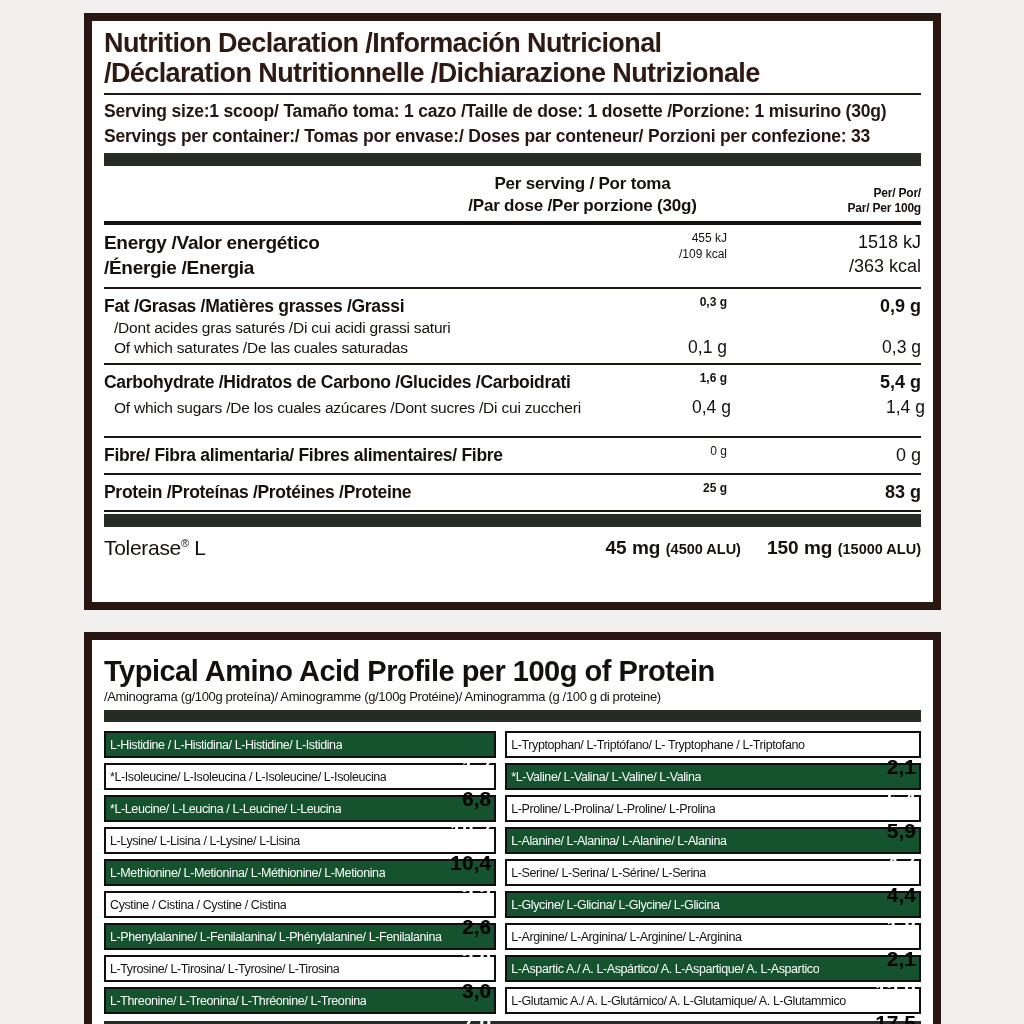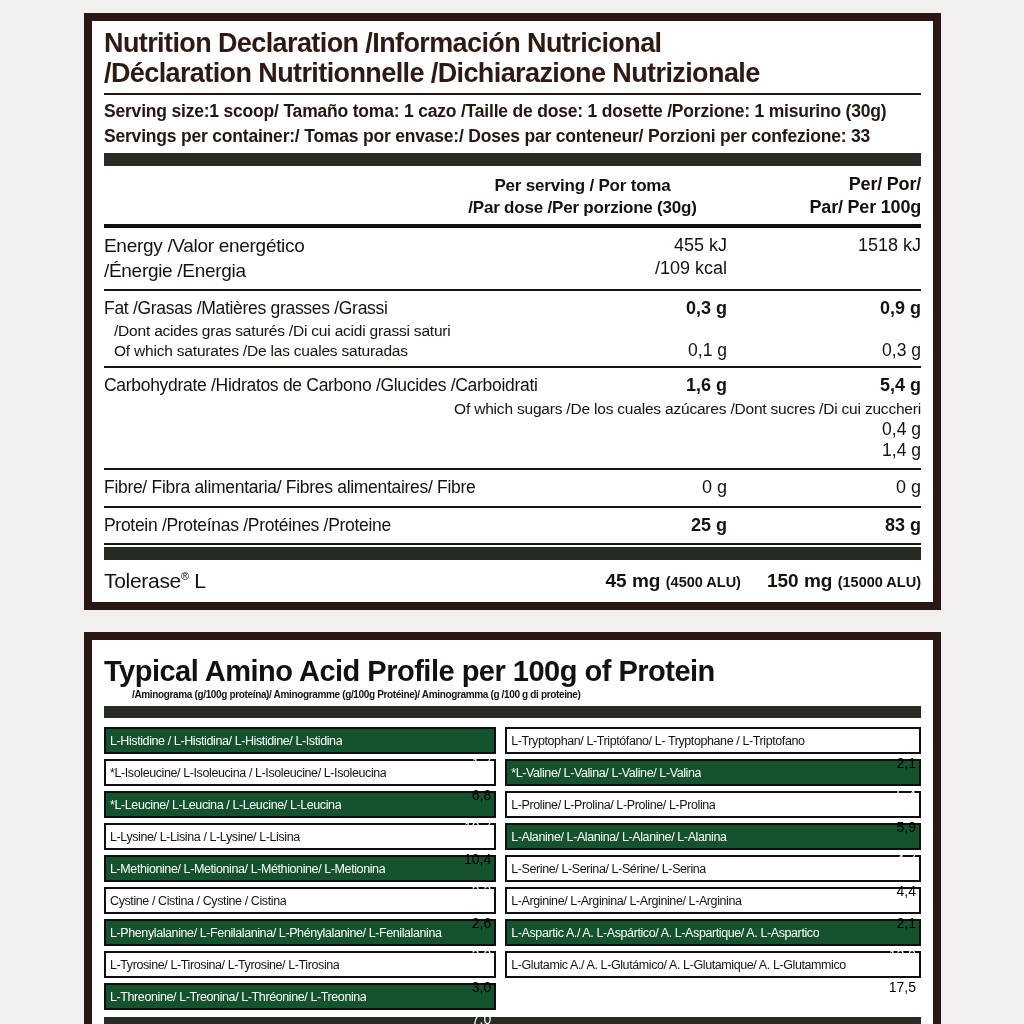--- a/index.html
+++ b/index.html
@@ -10,51 +10,51 @@
   #amino-panel{top:632px;height:446px;padding-top:16px;}
 
   
   .nd-title{font-weight:bold;font-size:27px;line-height:1.12;letter-spacing:-0.6px;
     color:#2e1a12;margin-top:3px;}
   .thin-rule{height:2px;background:#1e1712;margin:5px 0 4px;}
   .serving-line{font-weight:bold;font-size:17.5px;line-height:1.38;letter-spacing:-0.2px;color:#241712;}
   .thick-bar{height:13px;background:#262b23;margin-top:5px;}
   .col-head{display:flex;justify-content:flex-end;align-items:flex-end;padding:7px 0 5px;}
   .col-head .colA{width:285px;text-align:center;font-weight:bold;font-size:17px;line-height:1.28;letter-spacing:-0.2px;}
-  .col-head .colB{width:196px;text-align:right;font-weight:bold;font-size:18px;line-height:1.28;letter-spacing:-0.2px;}
+  .col-head .colB{width:196px;text-align:right;font-weight:bold;font-size:12px;line-height:1.28;letter-spacing:-0.2px;}
   .head-rule{height:4px;background:#15100d;}
   .row-rule{height:2px;background:#1b1510;}
   .nrow{display:flex;align-items:flex-start;padding:6px 0;}
-  .nrow .lbl{flex:1;font-weight:normal;font-size:17.5px;line-height:1.3;letter-spacing:-0.3px;white-space:nowrap;}
-  .nrow .v1{width:150px;text-align:right;flex-shrink:0;font-size:18px;line-height:1.3;}
+  .nrow .lbl{flex:1;font-weight:bold;font-size:17.5px;line-height:1.3;letter-spacing:-0.3px;white-space:nowrap;}
+  .nrow .v1{width:150px;text-align:right;flex-shrink:0;font-size:12px;line-height:1.3;}
   .nrow .v2{width:194px;text-align:right;flex-shrink:0;font-size:18px;line-height:1.3;}
   .bold{font-weight:bold;}
   .subrow{display:flex;align-items:flex-end;padding:0 0 5px;}
   .subrow .lbl{flex:1;font-weight:normal;font-size:15.5px;line-height:1.3;letter-spacing:-0.2px;
     padding-left:10px;white-space:nowrap;}
   .subrow .v1{width:150px;text-align:right;flex-shrink:0;font-size:17.5px;}
   .subrow .v2{width:194px;text-align:right;flex-shrink:0;font-size:17.5px;}
   .tolerase{display:flex;align-items:center;padding:9px 0 4px;}
   .tolerase .name{flex:1;font-weight:normal;font-size:21px;letter-spacing:-0.3px;}
   .tolerase sup{font-size:11px;vertical-align:super;}
   .tolerase .val{font-weight:bold;font-size:19px;white-space:nowrap;}
   .tolerase .note{font-weight:bold;font-size:14.5px;}
   .tolerase .gap{width:26px;flex-shrink:0;}
 
   
   .aa-title{font-weight:bold;font-size:29px;letter-spacing:-0.5px;line-height:1.1;color:#14100e;}
-  .aa-sub{font-weight:bold;font-size:10px;letter-spacing:-0.35px;line-height:1.25;margin-top:1px;margin-left:28px;}
+  .aa-sub{font-weight:normal;font-size:13px;letter-spacing:-0.35px;line-height:1.25;margin-top:1px;}
   .aa-bar{height:12px;background:#262b23;margin:5px 0 9px;}
   .aa-grid{display:flex;gap:9px;}
   .aa-col{flex:1;}
   .aa-col.right{flex:1.06;}
   .cell{height:23px;border:2px solid #0e0e0e;background:#fff;display:flex;align-items:center;
     justify-content:space-between;padding:0 3px 0 4px;margin-bottom:5px;}
   .cell .albl{font-size:12.5px;letter-spacing:-0.4px;white-space:nowrap;overflow:hidden;color:#141414;}
-  .cell .aval{font-size:14px;font-weight:normal;flex-shrink:0;padding-left:4px;color:#000;margin-top:44px;}
+  .cell .aval{font-size:21px;font-weight:bold;flex-shrink:0;padding-left:4px;color:#000;margin-top:44px;}
   .cell.hl{background:#14532d;}
   .cell.hl .albl{color:#ffffff;}
   .cell.hl .aval{color:#ffffff;}
   .aa-footbar{height:12px;background:#262b23;margin-top:2px;}
 </style>
 </head>
 <body>
 
 <div class="panel" id="nutrition-panel">
   <div class="nd-title">
@@ -82,20 +82,21 @@
     <div class="lbl" style="font-size:19px;">
       <div>Energy /Valor energético</div>
       <div>/Énergie /Energia</div>
     </div>
     <div class="v1">
       <div>455 kJ</div>
       <div>/109 kcal</div>
     </div>
     <div class="v2">
       <div>1518 kJ</div>
+      <div>/363 kcal</div>
     </div>
   </div>
   <div class="row-rule"></div>
 
   <div class="nrow" style="padding-bottom:0;">
     <div class="lbl">Fat /Grasas /Matières grasses /Grassi</div>
     <div class="v1 bold">0,3 g</div>
     <div class="v2 bold">0,9 g</div>
   </div>
   <div class="subrow">
@@ -106,21 +107,21 @@
     <div class="v1">0,1 g</div>
     <div class="v2">0,3 g</div>
   </div>
   <div class="row-rule"></div>
 
   <div class="nrow" style="padding-bottom:2px;">
     <div class="lbl">Carbohydrate /Hidratos de Carbono /Glucides /Carboidrati</div>
     <div class="v1 bold">1,6 g</div>
     <div class="v2 bold">5,4 g</div>
   </div>
-  <div class="subrow" style="padding-bottom:7px;flex-direction:column;">
+  <div class="subrow" style="padding-bottom:18px;">
     <div class="lbl">Of which sugars /De los cuales azúcares /Dont sucres /Di cui zuccheri</div>
     <div class="v1">0,4 g</div>
     <div class="v2">1,4 g</div>
   </div>
   <div class="row-rule"></div>
 
   <div class="nrow">
     <div class="lbl">Fibre/ Fibra alimentaria/ Fibres alimentaires/ Fibre</div>
     <div class="v1">0 g</div>
     <div class="v2">0 g</div>
@@ -202,20 +203,24 @@
           <span class="aval">5,9</span>
         </div>
       <div class="cell hl">
           <span class="albl">L-Alanine/ L-Alanina/ L-Alanine/ L-Alanina</span>
           <span class="aval">4,7</span>
         </div>
       <div class="cell">
           <span class="albl">L-Serine/ L-Serina/ L-Sérine/ L-Serina</span>
           <span class="aval">4,4</span>
         </div>
+      <div class="cell hl">
+          <span class="albl">L-Glycine/ L-Glicina/ L-Glycine/ L-Glicina</span>
+          <span class="aval">1,8</span>
+        </div>
       <div class="cell">
           <span class="albl">L-Arginine/ L-Arginina/ L-Arginine/ L-Arginina</span>
           <span class="aval">2,1</span>
         </div>
       <div class="cell hl">
           <span class="albl">L-Aspartic A./ A. L-Aspártico/ A. L-Aspartique/ A. L-Aspartico</span>
           <span class="aval">13,9</span>
         </div>
       <div class="cell">
           <span class="albl">L-Glutamic A./ A. L-Glutámico/ A. L-Glutamique/ A. L-Glutammico</span>

